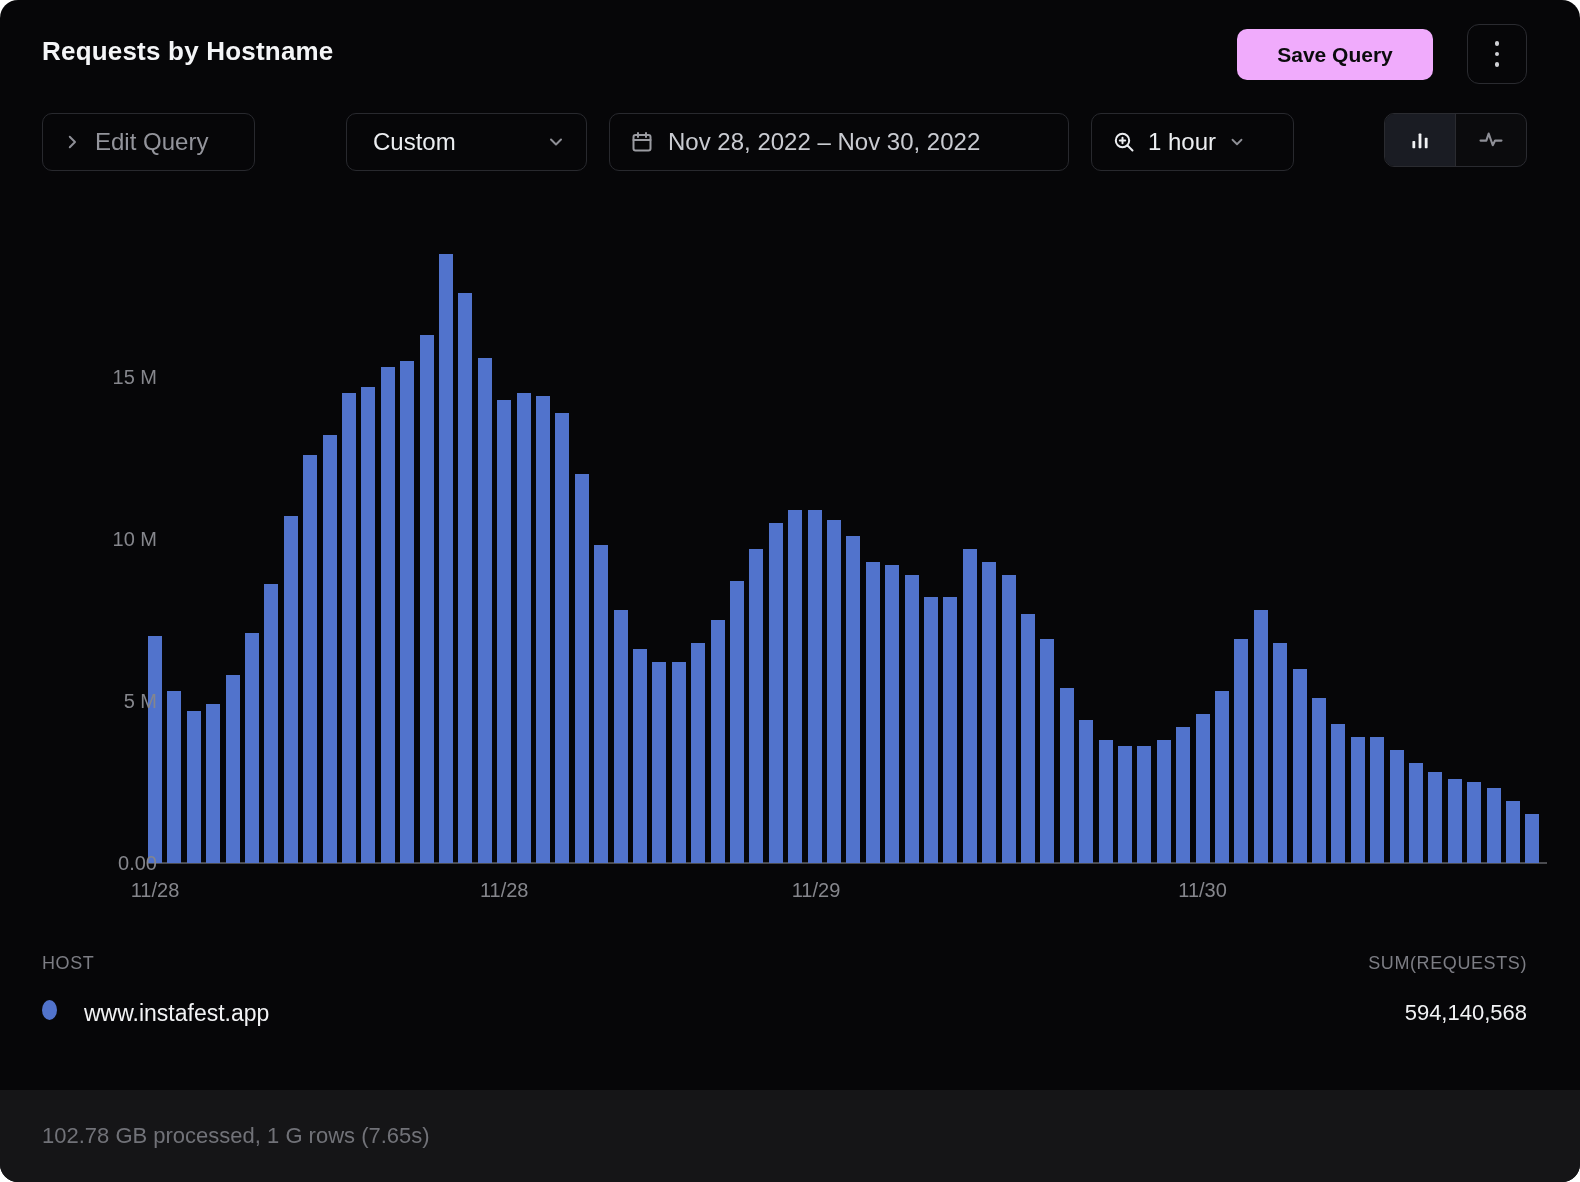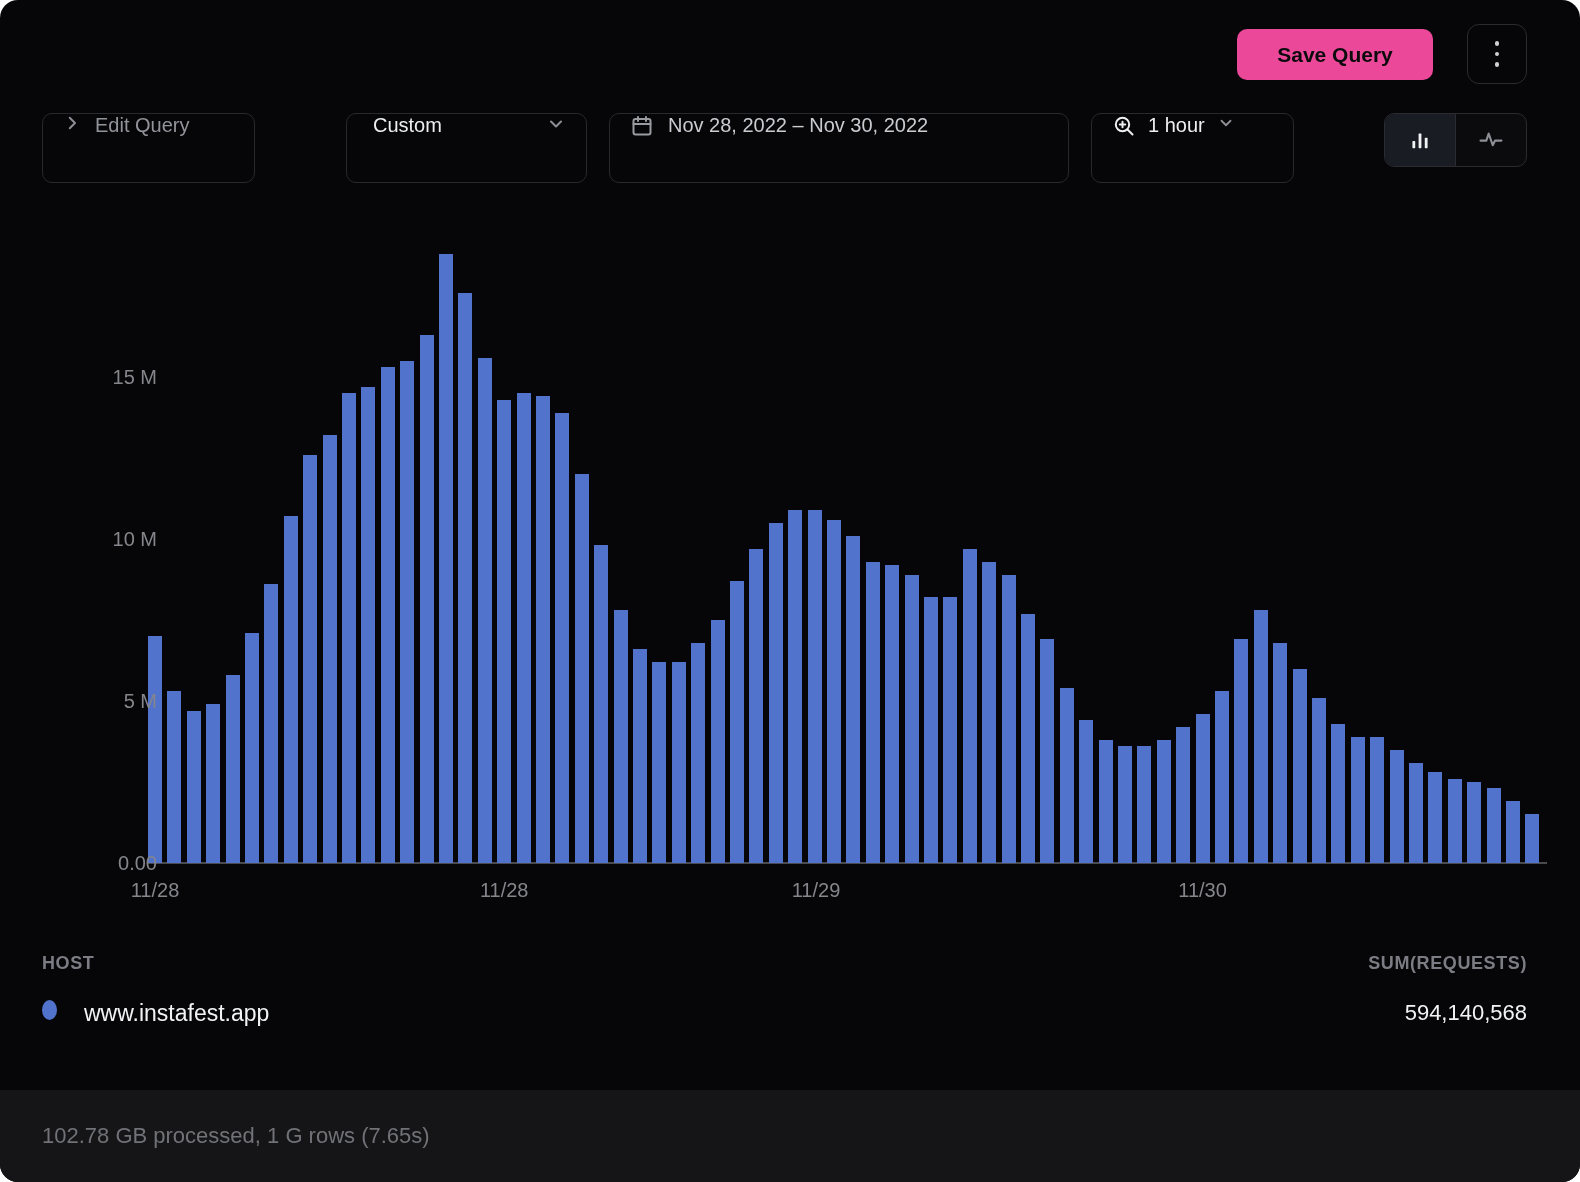--- a/index.html
+++ b/index.html
@@ -9,36 +9,36 @@
     font-family:"Liberation Sans","DejaVu Sans",sans-serif;
     -webkit-font-smoothing:antialiased;
   }
   
   .page-title{
     position:absolute;left:42px;top:36px;margin:0;
     font-size:26px;font-weight:700;color:#f4f5f7;letter-spacing:.2px;
   }
   .save-btn{
     position:absolute;left:1237px;top:29px;width:196px;height:51px;
-    background:#ec4899;color:#0b0b0d;border:none;border-radius:10px;
+    background:#f0abfc;color:#0b0b0d;border:none;border-radius:10px;
     font-family:inherit;font-size:21px;font-weight:600;cursor:pointer;
   }
   .kebab-btn{
     position:absolute;left:1467px;top:24px;width:60px;height:60px;
     background:transparent;border:1.5px solid #2a2b30;border-radius:12px;
     cursor:pointer;display:flex;align-items:center;justify-content:center;
   }
   .kebab-icon{display:flex;flex-direction:column;gap:6px;}
   .kebab-icon i{width:4.5px;height:4.5px;border-radius:50%;background:#cfd0d4;}
   
   .tbtn{
-    position:absolute;top:113px;height:70px;box-sizing:border-box;
+    position:absolute;top:113px;height:58px;box-sizing:border-box;
     background:transparent;border:1.5px solid #28292e;border-radius:10px;
-    display:flex;gap:12px;padding:0 20px;
-    font-family:inherit;font-size:20px;color:#eceef1;cursor:pointer;
+    display:flex;align-items:center;gap:12px;padding:0 20px;
+    font-family:inherit;font-size:24px;color:#eceef1;cursor:pointer;
   }
   .tbtn svg{flex:0 0 auto;}
   #edit-query{left:42px;width:213px;color:#93949b;gap:14px;}
   #preset-select{left:346px;width:241px;justify-content:space-between;padding-left:26px;}
   #date-range{left:609px;width:460px;color:#c9cbd1;gap:14px;}
   #interval{left:1091px;width:203px;gap:12px;}
   .chev{color:#8e8f96;}
   .toggle{
     position:absolute;left:1384px;top:113px;width:143px;height:54px;box-sizing:border-box;
     border:1.5px solid #2a2b30;border-radius:10px;display:flex;overflow:hidden;background:#0b0b0d;
@@ -48,40 +48,41 @@
     color:#8e8f96;background:transparent;border:none;
   }
   .toggle .seg.selected{background:#1a1c23;color:#f2f3f5;}
   .toggle .seg + .seg{border-left:1.5px solid #2a2b30;}
   
   .bar{position:absolute;background:#5173cc;}
   .axis-line{position:absolute;background:#4a4b50;}
   .ytick{position:absolute;color:#85868c;font-size:20px;text-align:right;width:128px;left:0;padding-left:29px;}
   .xtick{position:absolute;color:#85868c;font-size:20px;transform:translateX(-50%);white-space:nowrap;}
   
-  .legend-header{position:absolute;top:953px;font-size:18px;font-weight:700;color:#7c7d84;letter-spacing:.6px;}
+  .legend-header{position:absolute;top:953px;font-size:18px;font-weight:400;color:#7c7d84;letter-spacing:.6px;}
   #host-header{left:42px;}
   #sum-header{right:53px;text-align:right;}
   .legend-row{position:absolute;top:1000px;left:42px;right:53px;height:32px;
     display:flex;align-items:flex-start;cursor:pointer;}
   .legend-dot{width:15px;height:20px;border-radius:50%;background:#5173cc;margin-right:27px;}
   .legend-host{font-size:23px;color:#f2f3f5;}
   .legend-sum{margin-left:auto;font-size:22px;color:#f2f3f5;}
   
   .footer{
     position:absolute;left:0;top:1090px;width:100%;height:92px;background:#151517;
     display:flex;align-items:center;
   }
   .footer span{margin-left:42px;font-size:22px;color:#717278;}
 </style>
 </head>
 <body>
 
 <div class="app">
 
+  <h1 class="page-title">Requests by Hostname</h1>
   <button class="save-btn">Save Query</button>
   <button class="kebab-btn">
     <span class="kebab-icon">
         <i></i>
         <i></i>
         <i></i>
       </span>
   </button>
 
   <button class="tbtn" id="edit-query">

